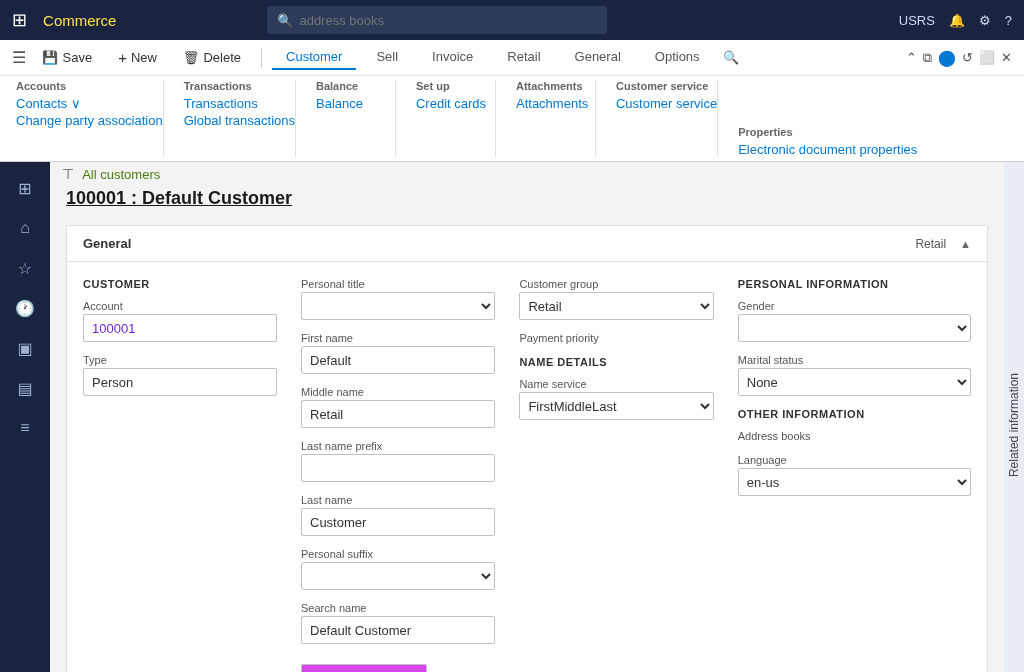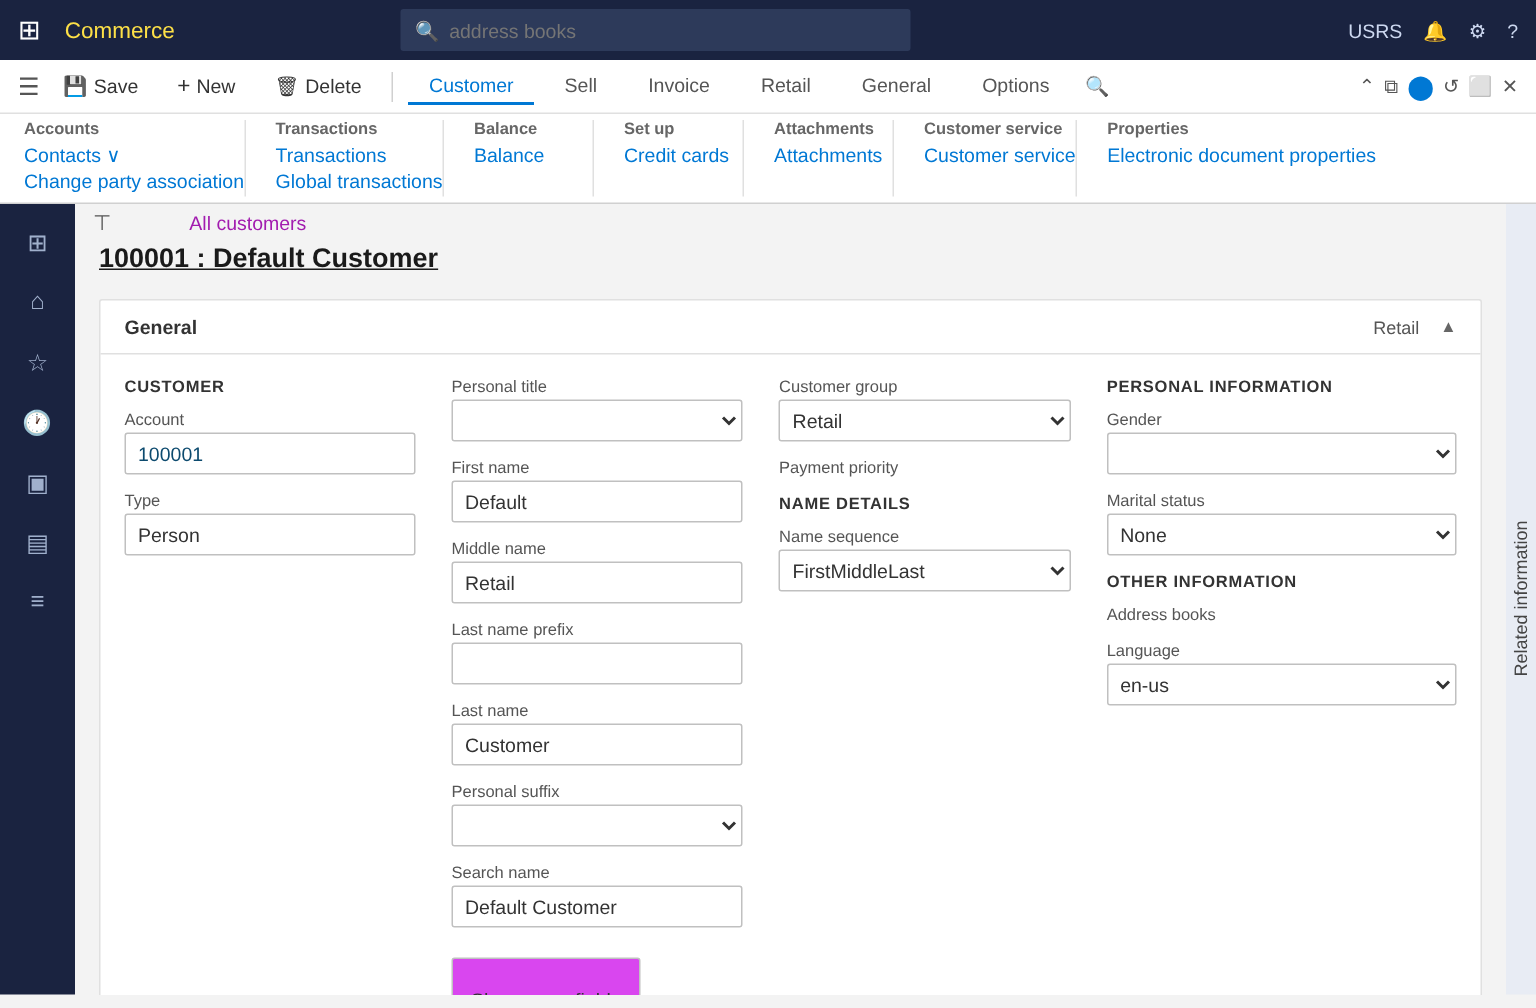--- a/index.html
+++ b/index.html
@@ -30,41 +30,41 @@
     }
     .ribbon-tab.active { color: #0078d4; border-bottom: 2px solid #0078d4; font-weight: 500; }
 
     
     .ribbon-groups {
       display: flex; background: white;
       border-bottom: 1px solid #d0d0d0;
       padding: 4px 16px; gap: 20px; min-height: 60px;
     }
     .ribbon-group { display: flex; flex-direction: column; min-width: 80px; padding: 0 0 0 0; border-right: 1px solid #e0e0e0; }
-    .ribbon-group:last-child { border-right: none; }
+    .ribbon-group:last-child { border-right: none; margin-top: 46px; }
     .ribbon-group-label { font-size: 11px; color: #666; margin-bottom: 4px; font-weight: 600; }
     .ribbon-group-items { display: flex; flex-direction: column; gap: 2px; }
     .ribbon-group-item { font-size: 13px; color: #0078d4; cursor: pointer; }
 
     
     .main-layout { display: flex; height: calc(672px - 40px - 40px - 65px); }
 
     
     .left-nav {
       width: 50px; background: #1a2340; display: flex; flex-direction: column;
       align-items: center; padding-top: 8px; gap: 4px;
     }
     .left-nav-icon {
       width: 36px; height: 36px; display: flex; align-items: center; justify-content: center;
       color: #a0b0cc; cursor: pointer; border-radius: 2px; font-size: 16px;
     }
 
     
     .content-area { flex: 1; display: flex; flex-direction: column; overflow: hidden; }
-    .breadcrumb { color: #a21caf; font-size: 13px; cursor: pointer; margin-left: 44px; }
+    .breadcrumb { color: #4d7c0f; font-size: 13px; cursor: pointer; }
     .page-title { font-size: 18px; font-weight: 600; color: #1a1a1a; padding: 2px 16px 8px; background: #f3f3f3; text-decoration: underline; }
 
     
     .form-scroll { flex: 1; overflow-y: auto; padding: 8px 16px; }
 
     
     .section-card {
       background: white; border: 1px solid #e0e0e0;
       margin-bottom: 4px; border-radius: 2px;
     }
@@ -269,21 +269,21 @@
           </div>
         </div>
 
         <div class="section-body">
           <div class="full-form-layout">
 
             <div class="col1">
               <div class="section-group-title">CUSTOMER</div>
               <div class="field-group">
                 <div class="field-label">Account</div>
-                <input class="field-input" type="text" value="100001" style="color: #0c4a6e;">
+                <input class="field-input" type="text" value="100001" style="color: #6d28d9;">
               </div>
               <div class="field-group">
                 <div class="field-label">Type</div>
                 <input class="field-input" type="text" value="Person" style="">
               </div>
             </div>
 
             <div class="col2">
               <div class="field-group">
                 <div class="field-label">Personal title</div>
@@ -327,21 +327,21 @@
                   <option value="Retail">Retail</option>
                 </select>
               </div>
               <div class="field-group">
                 <div class="field-label">Payment priority</div>
               </div>
 
               <div class="name-details-section">
                 <div class="section-group-title">NAME DETAILS</div>
                 <div class="field-group">
-                  <div class="field-label">Name sequence</div>
+                  <div class="field-label">Name service</div>
                   <select class="field-select">
                     <option value="FirstMiddleLast">FirstMiddleLast</option>
                   </select>
                 </div>
               </div>
             </div>
 
             <div class="col4">
               <div class="section-group-title">PERSONAL INFORMATION</div>
               <div class="field-group">

